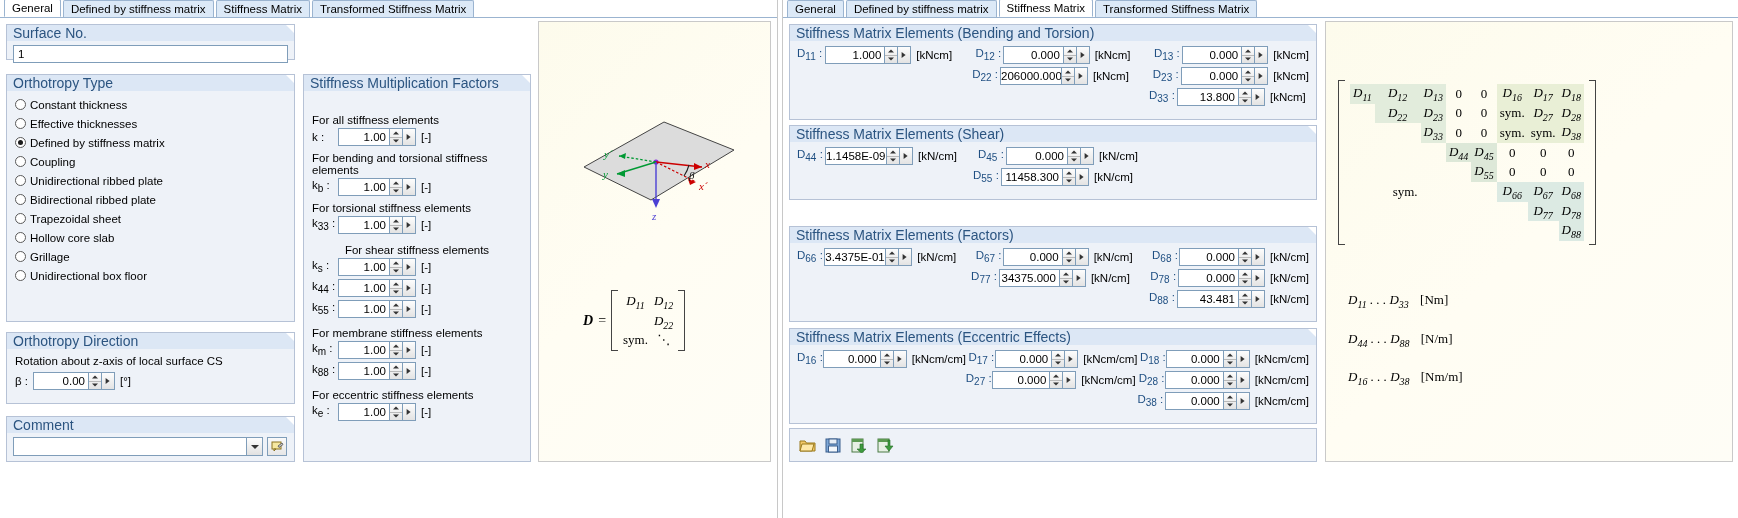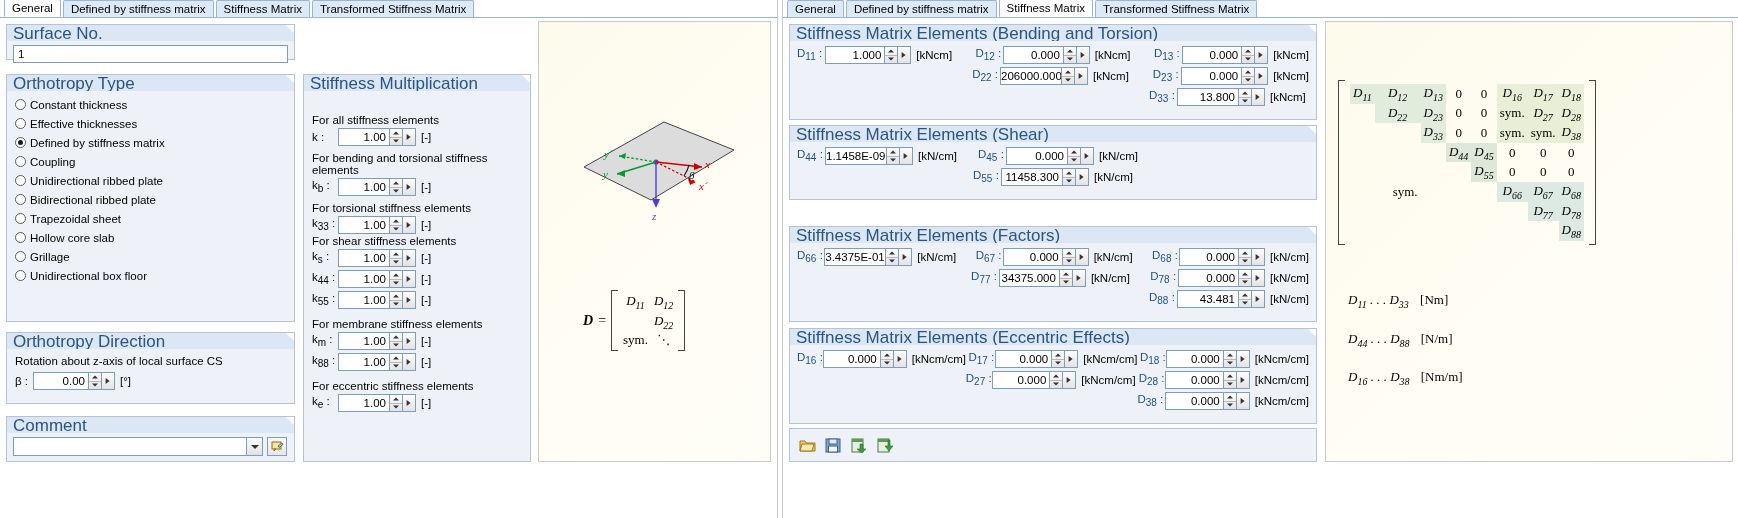--- a/index.html
+++ b/index.html
@@ -53,21 +53,21 @@
   .group {
     position: absolute;
     background: #eef2f8;
     border: 1px solid #b6c2d6;
     border-top: none;
   }
   .group-title {
     height: 17px; line-height: 17px;
     background: #dce7f5;
     color: #2b5480;
-    font-size: 17px;
+    font-size: 14px;
     padding-left: 6px;
     border-top: 1px solid #b6c2d6;
     position: relative;
     overflow: hidden;
   }
   .group-title::after {
     content: ""; position: absolute; right: -1px; top: -1px;
     width: 0; height: 0;
     border-left: 10px solid transparent;
     border-top: 10px solid #ffffff;
@@ -317,34 +317,34 @@
             <span class="updown">
                 <i></i>
                 <i></i>
               </span>
             <span class="more"></span>
           </span>
           <span class="unit">[-]</span>
         </div>
 
         <div class="lbl" style="margin:6px 0 2px;">For torsional stiffness elements</div>
-        <div style="display:flex;align-items:center;margin-bottom:1px;">
+        <div style="display:flex;align-items:center;margin-bottom:10px;">
           <span class="lbl" style="width:26px;"><span>k</span><sub>33</sub> :</span>
           <span class="spin" style="width:78px;">
             <span class="val">1.00</span>
             <span class="updown">
                 <i></i>
                 <i></i>
               </span>
             <span class="more"></span>
           </span>
           <span class="unit">[-]</span>
         </div>
 
-        <div class="lbl" style="margin:0 0 2px;">For shear stiffness elements</div>
+        <div class="lbl" style="margin:0 0 2px;text-align:center;">For shear stiffness elements</div>
         <div style="display:flex;align-items:center;margin-bottom:3px;">
           <span class="lbl" style="width:26px;"><span>k</span><sub>s</sub> :</span>
           <span class="spin" style="width:78px;">
             <span class="val">1.00</span>
             <span class="updown">
                 <i></i>
                 <i></i>
               </span>
             <span class="more"></span>
           </span>

